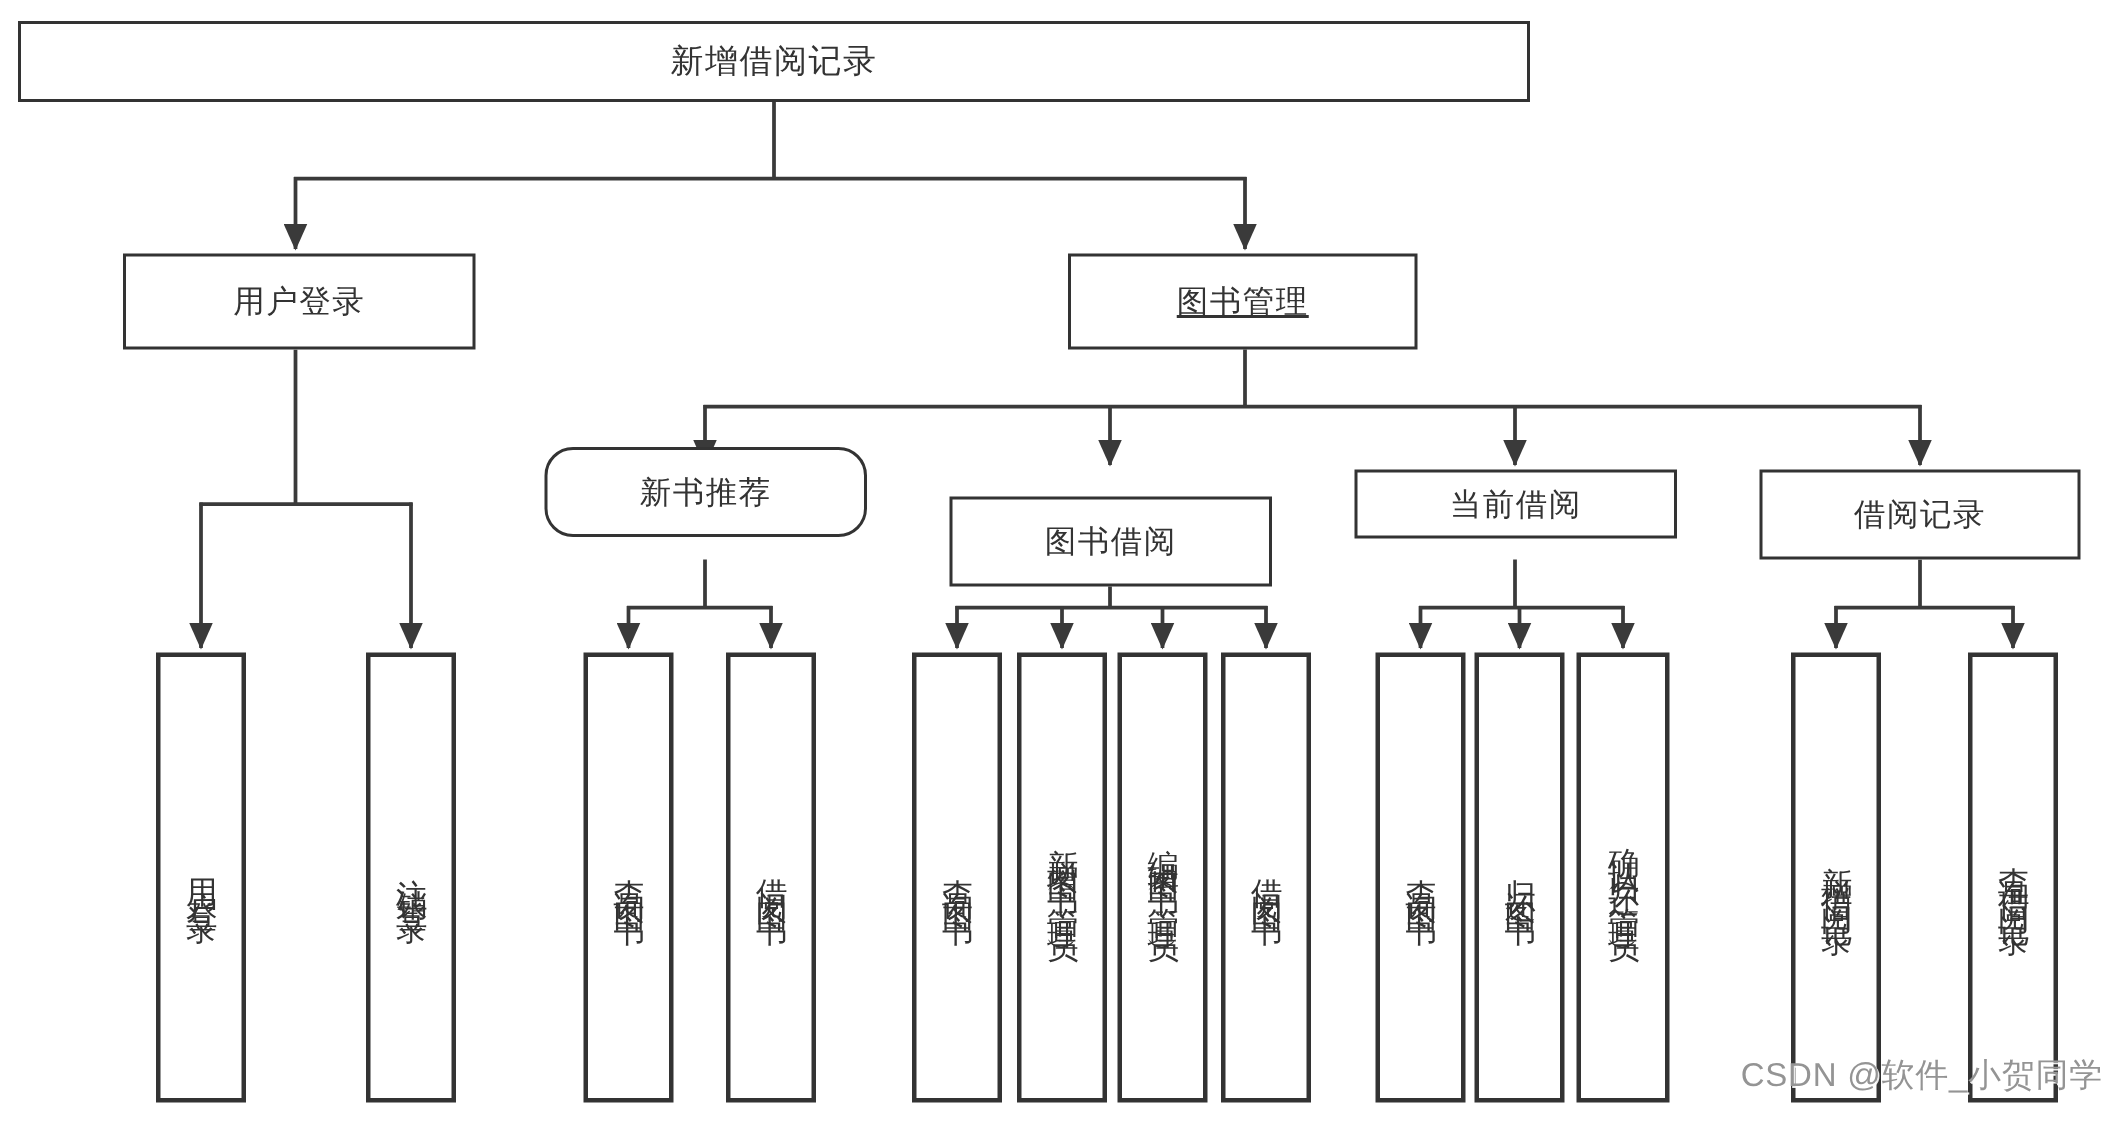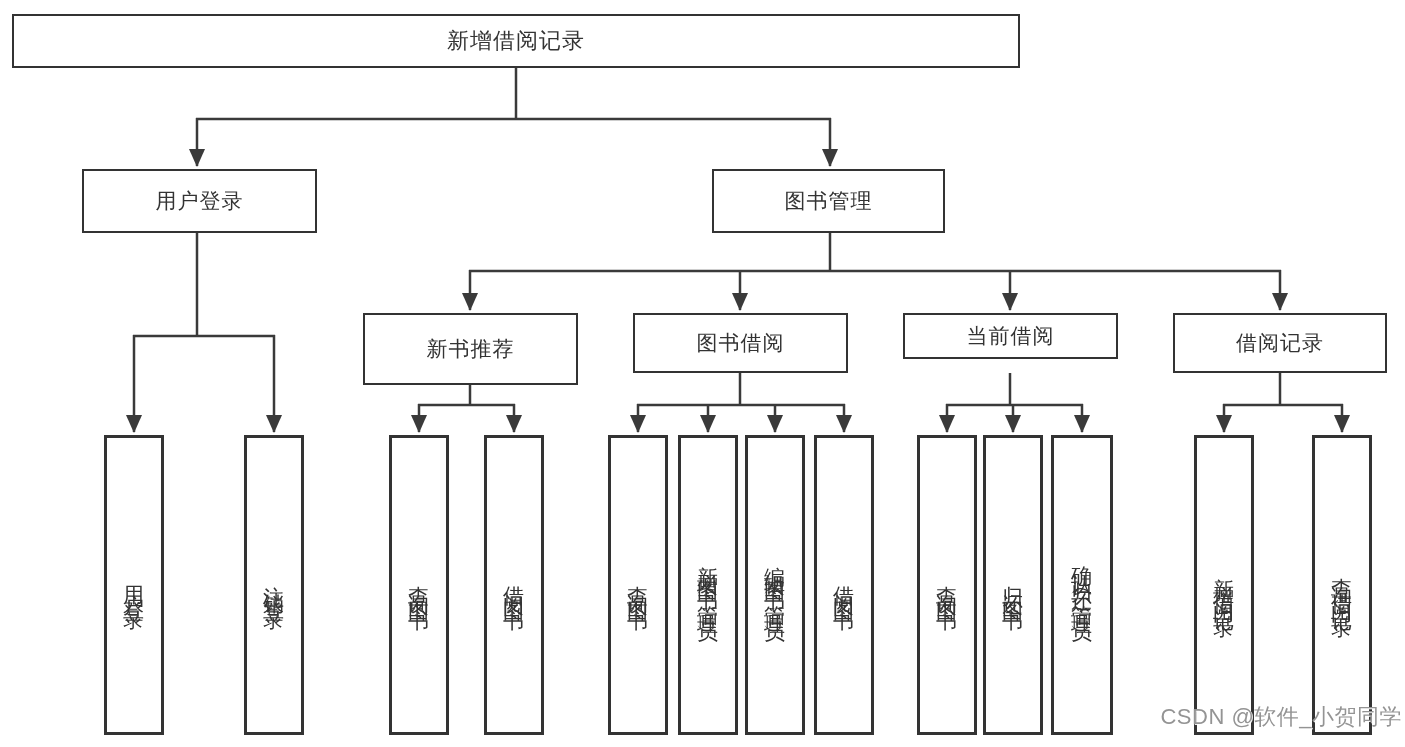--- a/index.html
+++ b/index.html
@@ -118,24 +118,24 @@
 
     <line x1="1280" y1="373" x2="1280" y2="406"></line>
     <line x1="1223" y1="405" x2="1343" y2="405"></line>
     <line x1="1224" y1="404" x2="1224" y2="432" marker-end="url(#arrow)"></line>
     <line x1="1342" y1="404" x2="1342" y2="432" marker-end="url(#arrow)"></line>
   </svg>
 
   <div class="node root" style="left:12px; top:14px; width:1008px; height:54px;">新增借阅记录</div>
 
   <div class="node" style="left:82px; top:169px; width:235px; height:64px;">用户登录</div>
-  <div class="node" style="left:712px; top:169px; width:233px; height:64px;">图书管理</div>
+  <div class="node" style="left:712px; top:169px; width:233px; height:64px;text-decoration:underline;">图书管理</div>
 
-  <div class="node" style="left:363px; top:313px; width:215px; height:72px;">新书推荐</div>
-  <div class="node" style="left:633px; top:313px; width:215px; height:60px;">图书借阅</div>
+  <div class="node" style="left:363px; top:298px; width:215px; height:60px;border-radius:19px;">新书推荐</div>
+  <div class="node" style="left:633px; top:331px; width:215px; height:60px;">图书借阅</div>
   <div class="node" style="left:903px; top:313px; width:215px; height:46px;">当前借阅</div>
   <div class="node" style="left:1173px; top:313px; width:214px; height:60px;">借阅记录</div>
 
   <div class="leaf" style="left:104px; width:60px;">
     <span class="vtext">用户登录</span>
   </div>
   <div class="leaf" style="left:244px; width:60px;">
     <span class="vtext">注销登录</span>
   </div>
 

